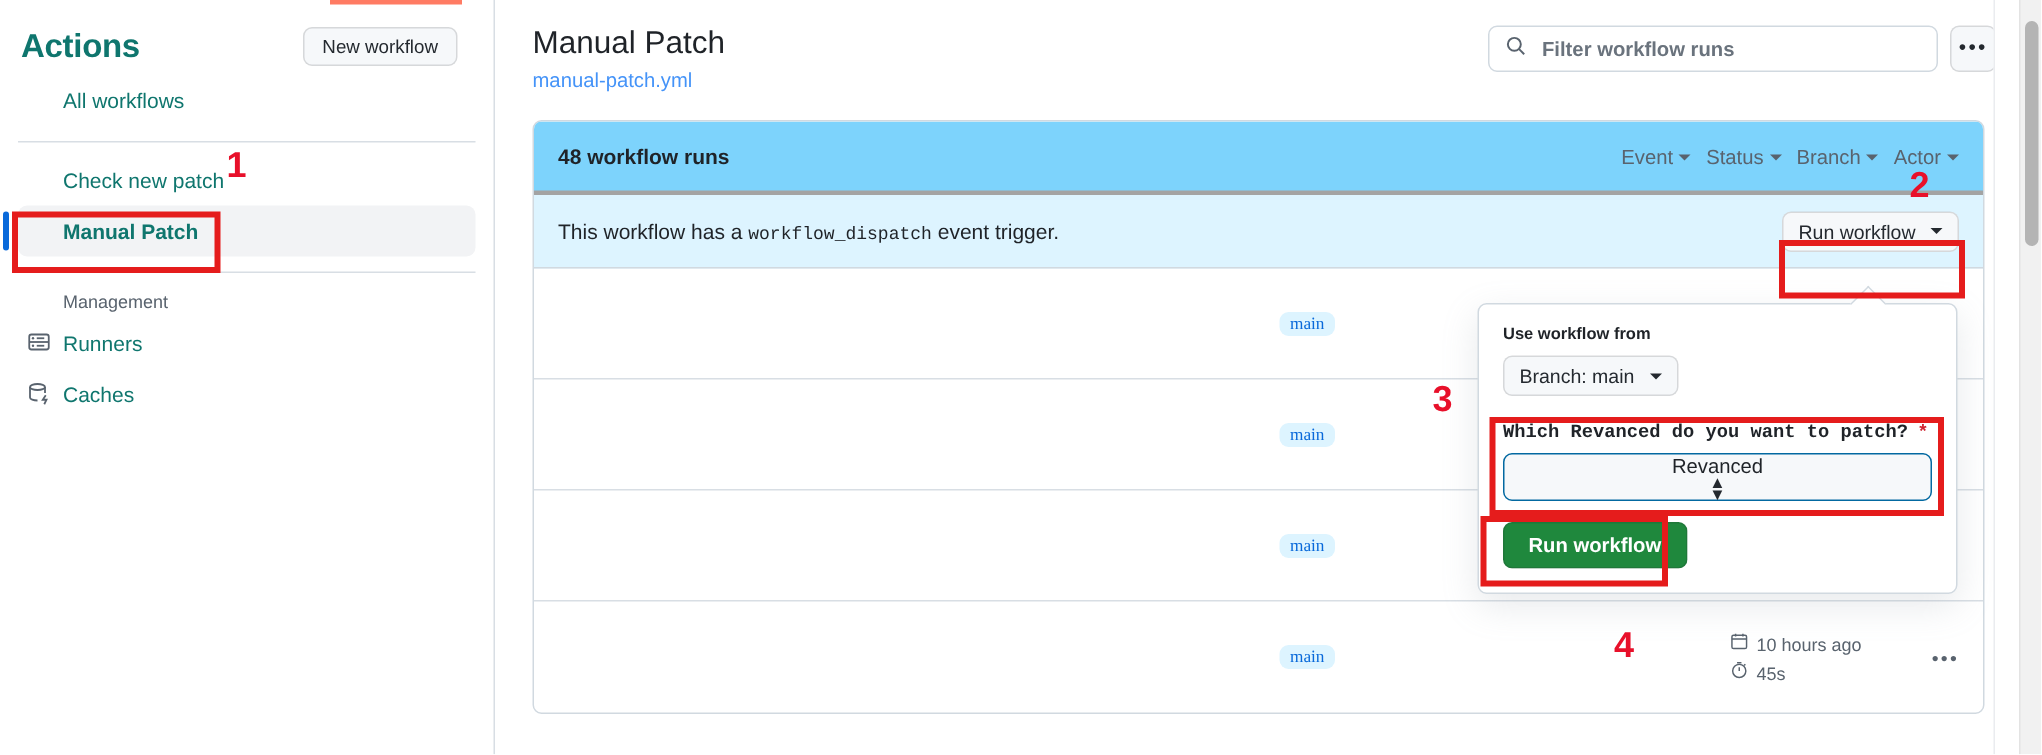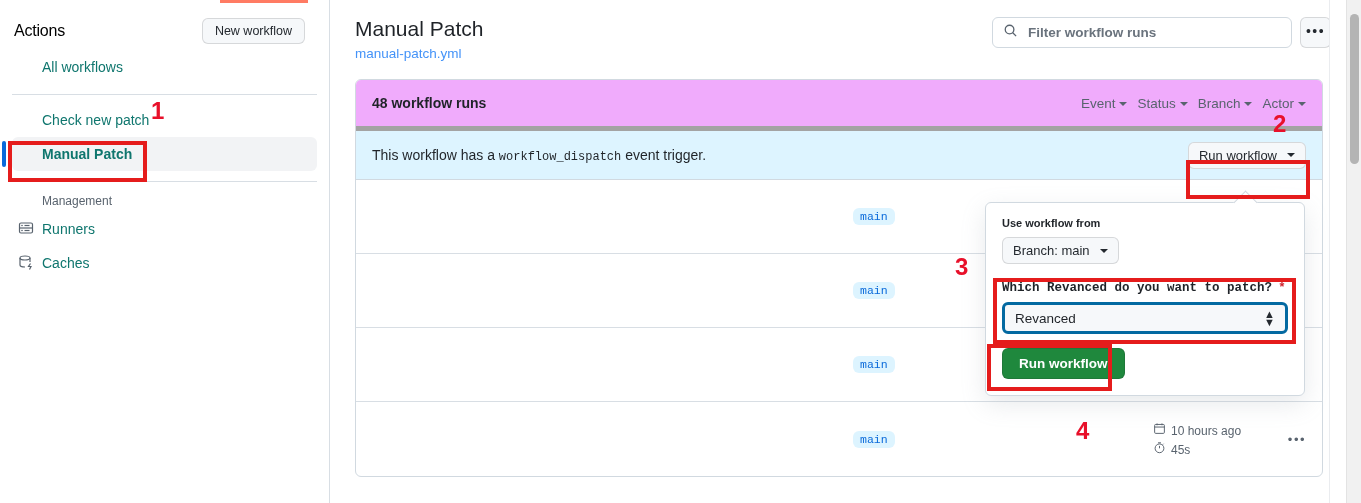--- a/index.html
+++ b/index.html
@@ -40,23 +40,23 @@
     border-right: 1px solid #d8dee4;
     box-sizing: border-box;
   }
   .sidebar-head {
     display: flex;
     align-items: center;
     justify-content: space-between;
     padding: 18px 24px 6px 14px;
   }
   .sidebar-title {
-    font-size: 16px;
-    font-weight: normal;
-    color: #000000;
+    font-size: 22px;
+    font-weight: bold;
+    color: #0f766e;
     letter-spacing: -0.2px;
   }
   .new-workflow-btn {
     font-size: 12.5px;
     color: #24292f;
     background: #f6f8fa;
     border: 1px solid rgba(31,35,40,0.15);
     border-radius: 6px;
     padding: 5px 12px;
     cursor: pointer;
@@ -183,22 +183,22 @@
   
   .runs-panel {
     margin-top: 17px;
     border: 1px solid #d1d9e0;
     border-radius: 6px;
     background: #ffffff;
     overflow: hidden;
     width: 966px;
   }
   .runs-header {
-    background: #f0abfc;
-    border-bottom: 5px solid #a3a3a3;
+    background: #7dd3fc;
+    border-bottom: 3px solid #a3a3a3;
     height: 46px;
     display: flex;
     align-items: center;
     padding: 0 16px;
     justify-content: space-between;
   }
   .runs-count { font-size: 14px; font-weight: bold; color: #1f2328; }
   .filters { display: flex; gap: 10px; }
   .filter-btn {
     font-size: 13.5px;
@@ -250,21 +250,21 @@
     display: flex;
     align-items: center;
     position: relative;
     padding: 0 16px;
     box-sizing: border-box;
   }
   .run-row:last-child { border-bottom: none; }
   .branch-badge {
     position: absolute;
     left: 497px;
-    font-family: Liberation Mono, monospace;
+    font-family: Liberation Serif, serif;
     font-size: 11.5px;
     color: #0969da;
     background: #ddf4ff;
     border-radius: 6px;
     padding: 2px 7px;
     cursor: pointer;
   }
   .run-meta {
     position: absolute;
     left: 797px;
@@ -332,31 +332,32 @@
     font-size: 12.5px;
     font-weight: bold;
     color: #1f2328;
     margin-top: 16px;
     margin-bottom: 7px;
   }
   .req-star { color: #cf222e; font-family: "Liberation Sans", sans-serif; }
   .input-select {
     width: 286px;
     height: 32px;
-    border: 3px solid #0369a1;
+    border: 1px solid #0369a1;
     border-radius: 6px;
     background: #f6f8fa;
     font-size: 13.5px;
     color: #1f2328;
     display: flex;
     align-items: center;
     padding: 0 10px;
     box-sizing: border-box;
     justify-content: space-between;
     cursor: pointer;
+    flex-direction: column;
   }
   .stepper-glyph {
     font-size: 11px;
     line-height: 8px;
     color: #24292f;
     display: flex;
     flex-direction: column;
     align-items: center;
   }
   .green-btn {

